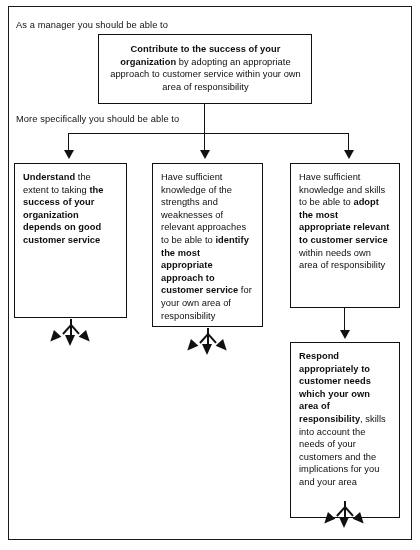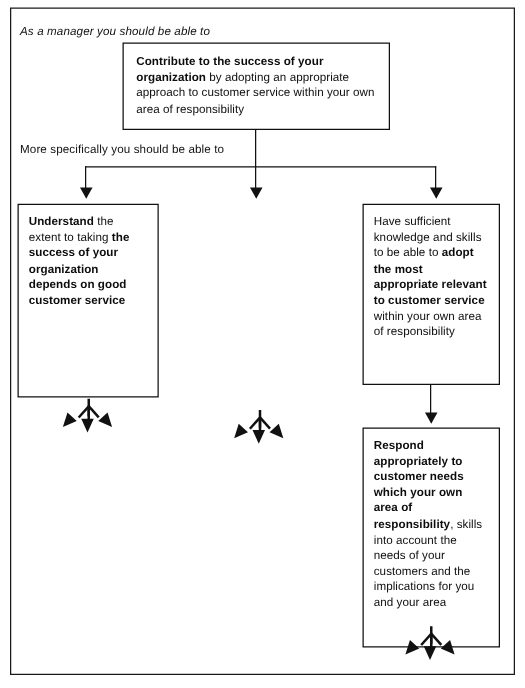--- a/index.html
+++ b/index.html
@@ -28,39 +28,39 @@
     box-sizing: border-box;
   }
   .caption {
     position: absolute;
     font-size: 9.3px;
     line-height: 12px;
     color: #111111;
     white-space: nowrap;
     letter-spacing: 0.01em;
   }
-  .cap-top { left: 16px; top: 19px; font-style: italic; }
+  .cap-top { left: 16px; top: 19px; }
   .cap-mid { left: 16px; top: 113px; }
 
   .box {
     position: absolute;
     border: 1.3px solid #111111;
     box-sizing: border-box;
     background: #ffffff;
     font-size: 9.3px;
     line-height: 12.6px;
     color: #0d0d0d;
     letter-spacing: 0.005em;
   }
   .box .inner {
     padding: 7px 8px 6px 8px;
   }
   .box b { font-weight: bold; }
 
-  #box-top   { left: 98px;  top: 34px;  width: 214px; height: 70px; }
+  #box-top   { left: 98px;  top: 34px;  width: 214px; height: 70px; text-align: center; }
   #box-top .inner { padding: 8px 9px 6px 10px; }
 
   #box-left  { left: 14px;  top: 163px; width: 113px; height: 155px; }
   #box-mid   { left: 152px; top: 163px; width: 111px; height: 164px; }
   #box-right { left: 290px; top: 163px; width: 110px; height: 145px; }
   #box-resp  { left: 290px; top: 342px; width: 110px; height: 176px; }
 
   
   .vline {
     position: absolute;
@@ -138,23 +138,26 @@
   <div class="vline" style="left:348px; top:133px; height:18px;"></div>
 
   <div class="arrowhead" style="left:64px; top:150px;"></div>
   <div class="arrowhead" style="left:200px; top:150px;"></div>
   <div class="arrowhead" style="left:344px; top:150px;"></div>
 
   <div class="box" id="box-left">
     <div class="inner"><b>Understand</b><span> the extent to taking </span><b>the success of your organization depends on good customer service</b></div>
   </div>
 
+  <div class="box" id="box-mid">
+    <div class="inner"><span>Have sufficient knowledge of the strengths and weaknesses of relevant approaches to be able to </span><b>identify the most appropriate approach to customer service</b><span> for your own area of responsibility</span></div>
+  </div>
 
   <div class="box" id="box-right">
-    <div class="inner"><span>Have sufficient knowledge and skills to be able to </span><b>adopt the most appropriate relevant to customer service</b><span> within your own area of responsibility</span></div>
+    <div class="inner"><span>Have sufficient knowledge and skills to be able to </span><b>adopt the most appropriate relevant to customer service</b><span> within needs own area of responsibility</span></div>
   </div>
 
   <div class="vline" style="left:344px; top:308px; height:24px;"></div>
   <div class="arrowhead" style="left:340px; top:330px;"></div>
 
   <div class="box" id="box-resp">
     <div class="inner"><b>Respond appropriately to customer needs which your own area of responsibility</b><span>, skills into account the needs of your customers and the implications for you and your area</span></div>
   </div>
 
   <div class="trident" style="left:44px; top:319px;">

